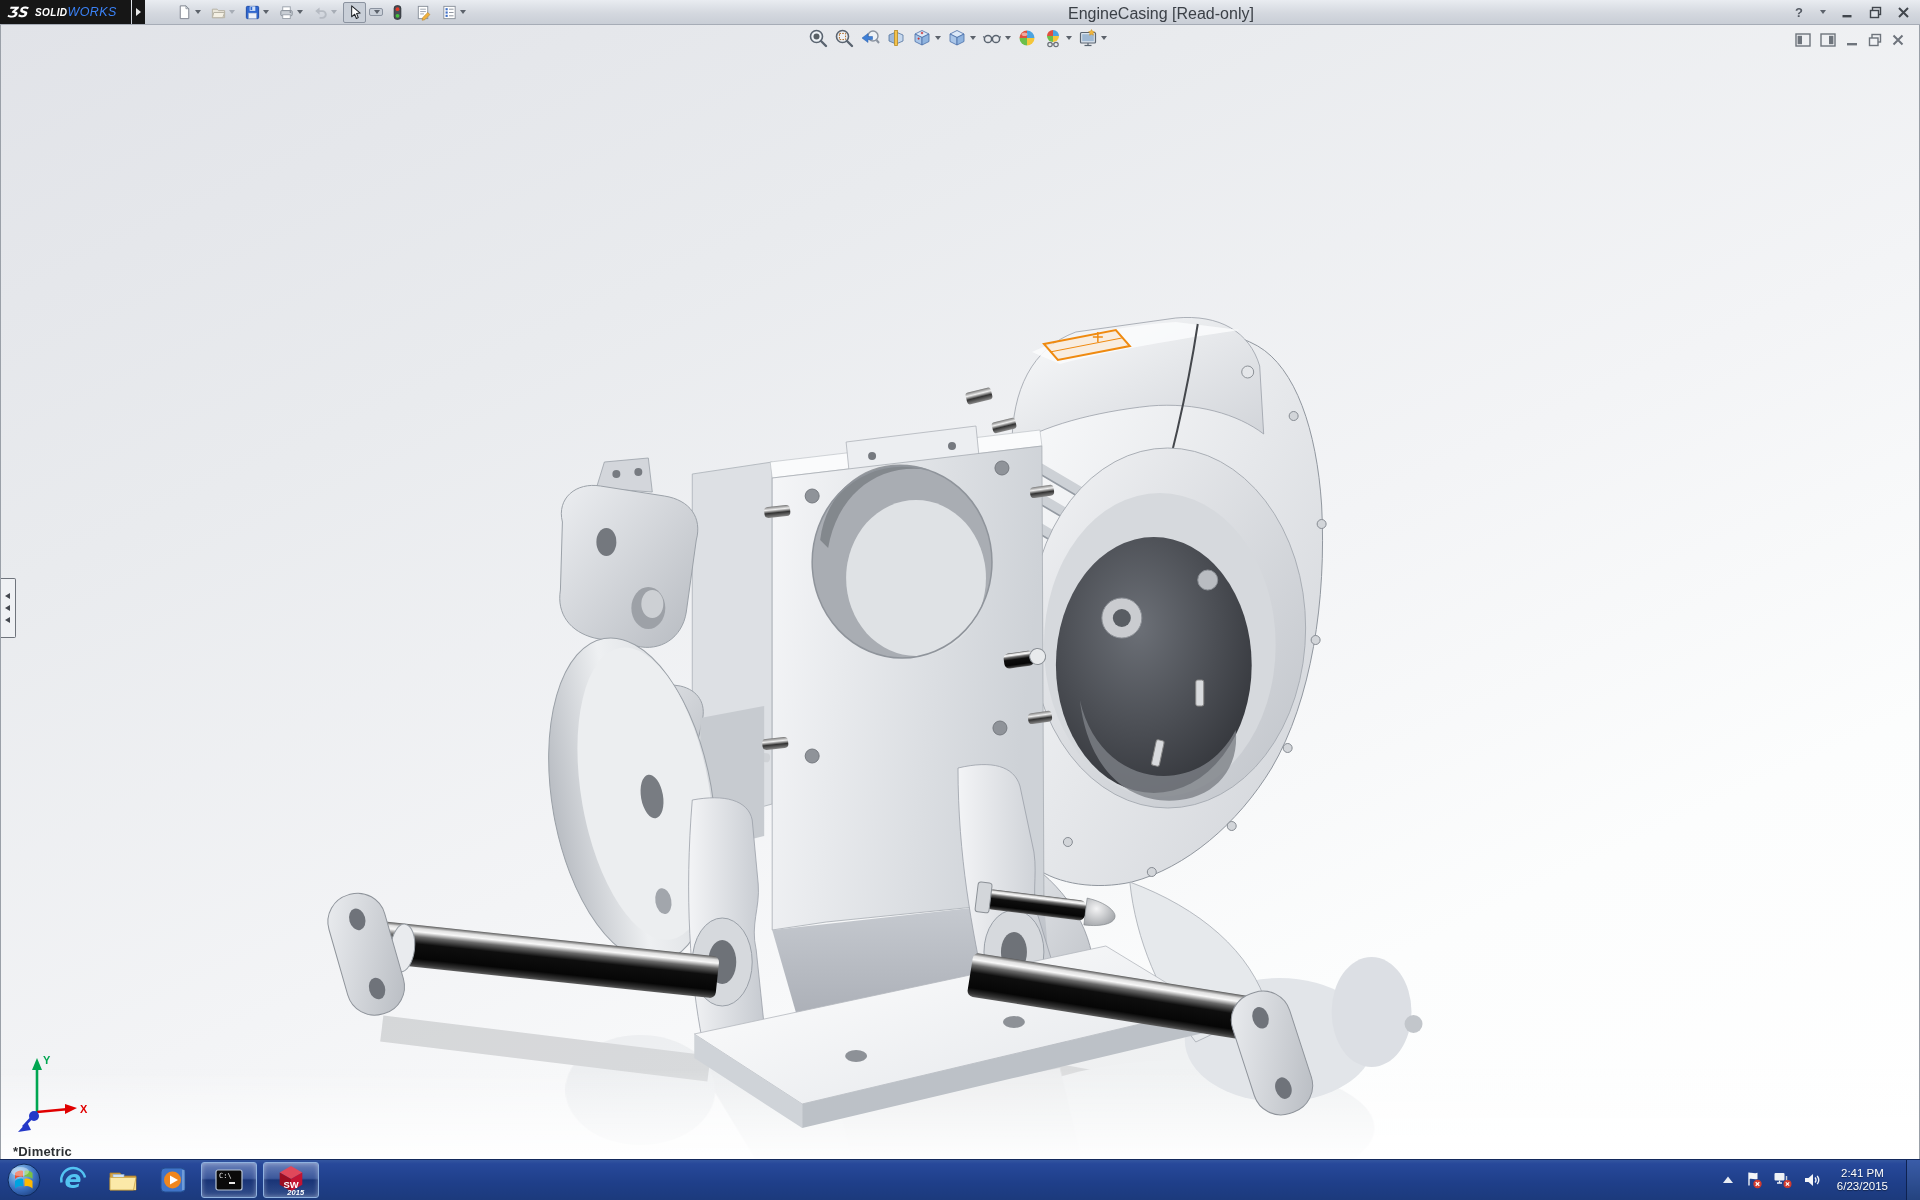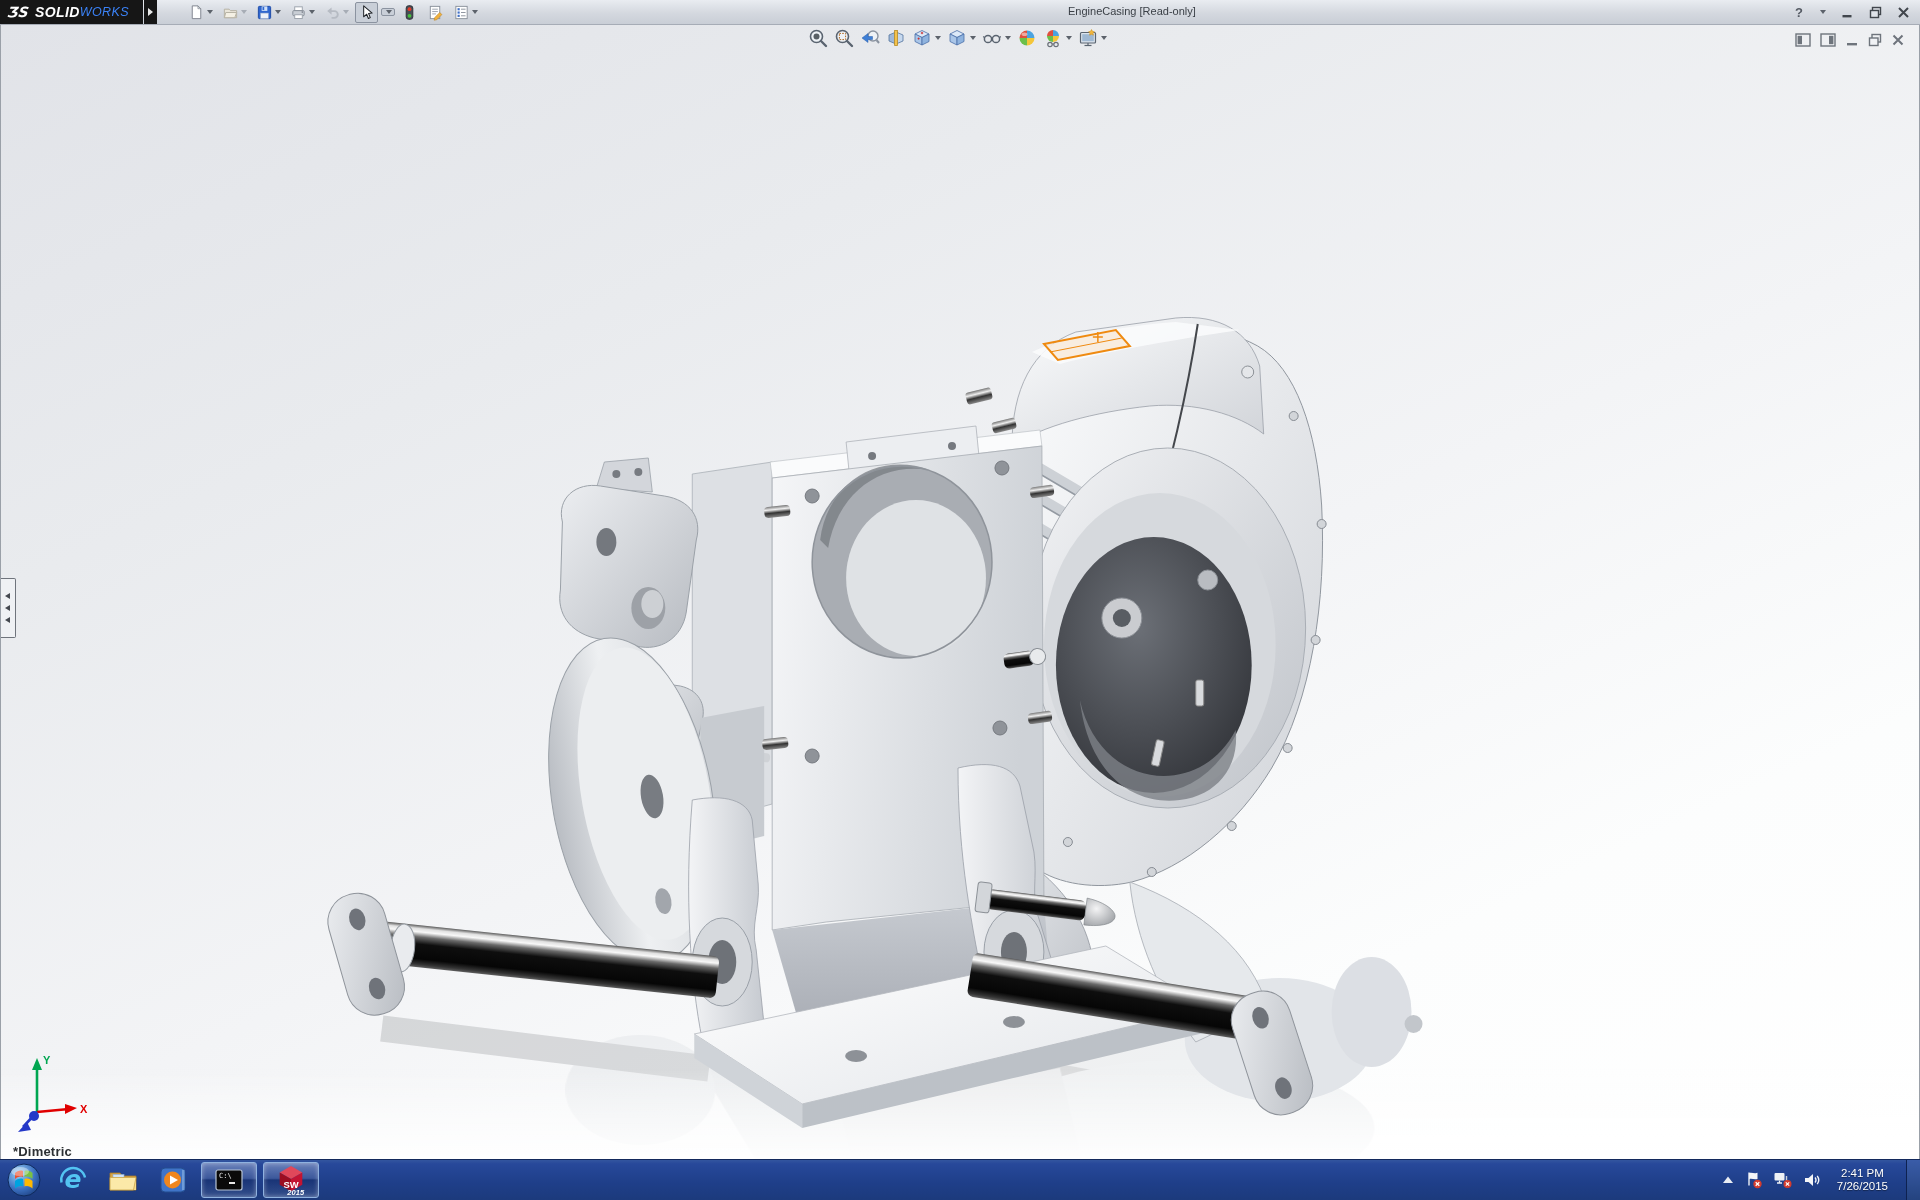--- a/index.html
+++ b/index.html
@@ -5,30 +5,30 @@
   html,body{margin:0;padding:0;}
   .screen{position:relative;width:1920px;height:1200px;overflow:hidden;
     font-family:"Liberation Sans", sans-serif;background:#fff;}
 
   
   .titlebar{position:absolute;top:0;left:0;right:0;height:24px;
     background:linear-gradient(#e9ecf1,#d4d8df 55%,#c9ced6);
     border-bottom:1px solid #a6acb6;display:flex;align-items:center;z-index:20;}
   .logo{height:24px;background:#161616;display:flex;align-items:center;padding:0 14px 0 8px;color:#fff;}
   .logo .glyph{font-family:"DejaVu Sans",sans-serif;font-style:italic;font-weight:bold;font-size:14px;margin-right:6px;transform:skewX(-8deg);}
-  .logo .b1{font-size:14px;font-weight:bold;font-style:italic;letter-spacing:.4px;}
+  .logo .b1{font-size:10px;font-weight:bold;font-style:italic;letter-spacing:.4px;}
   .logo .b2{font-size:12.5px;font-weight:300;font-style:italic;letter-spacing:.4px;color:#3b82f6;}
   .menu-tab{width:13px;height:24px;background:#161616;margin-left:1px;display:flex;align-items:center;justify-content:center;}
   .menu-tab .tri{width:0;height:0;border-top:4px solid transparent;border-bottom:4px solid transparent;border-left:5px solid #e8e8e8;}
   .tb{display:flex;align-items:center;margin-left:28px;gap:3px;}
   .tbtn{display:flex;align-items:center;padding:1px 2px;border:1px solid transparent;border-radius:2px;}
   .tbtn.pressed{background:#c9cfd8;border-color:#8b93a0;}
   .caret{width:0;height:0;border-left:3.5px solid transparent;border-right:3.5px solid transparent;border-top:4px solid #5c626b;margin-left:2px;}
   .caret.dim{border-top-color:#a7adb6;}
-  .apptitle{position:absolute;left:1068px;top:5px;font-size:11px;color:#3b4047;}
+  .apptitle{position:absolute;left:1068px;top:5px;font-size:16px;color:#3b4047;}
   .winctl{position:absolute;right:10px;top:0;height:24px;display:flex;gap:15px;align-items:center;}
   .help{font-size:13px;color:#555b64;font-weight:bold;}
 
   
   .vp{position:absolute;top:24px;left:0;right:0;bottom:40px;
     background:linear-gradient(155deg,#e1e3e8 0%,#e9ebee 28%,#f3f4f6 55%,#fcfdfd 78%,#ffffff 100%);
     border-left:1px solid #9aa0a8;border-right:1px solid #9aa0a8;overflow:hidden;}
   .headsup{position:absolute;top:3px;left:806px;display:flex;align-items:center;gap:4px;z-index:10;}
   .hbtn{display:flex;align-items:center;gap:1px;padding:1px;}
   .docctl{position:absolute;top:9px;right:14px;display:flex;gap:9px;align-items:center;z-index:10;}
@@ -615,19 +615,19 @@
         <path d="M13.5,5 v7 h4" stroke="#c9cfd8" stroke-width="1.4" fill="none"></path>
         <circle cx="14.5" cy="13" r="4" fill="#d43c2e"></circle>
         <path d="M12.8,11.3 L16.2,14.7 M16.2,11.3 L12.8,14.7" stroke="#fff" stroke-width="1.2"></path>
       </svg>
       <svg width="18" height="16" viewBox="0 0 18 16">
         <path d="M2,6 h3.5 L10,2 v12 L5.5,10 H2 Z" fill="#f3f5f8"></path>
         <path d="M12,5.5 a4,4 0 0 1 0,5 M14.2,3.8 a7,7 0 0 1 0,8.4" stroke="#f3f5f8" stroke-width="1.4" fill="none"></path>
       </svg>
       <div class="clock">
         <div>2:41 PM</div>
-        <div>7/26/2015</div>
+        <div>6/23/2015</div>
       </div>
       <div class="showdesk"></div>
     </div>
   </div>
 
 </div>
 
 </body></html>

